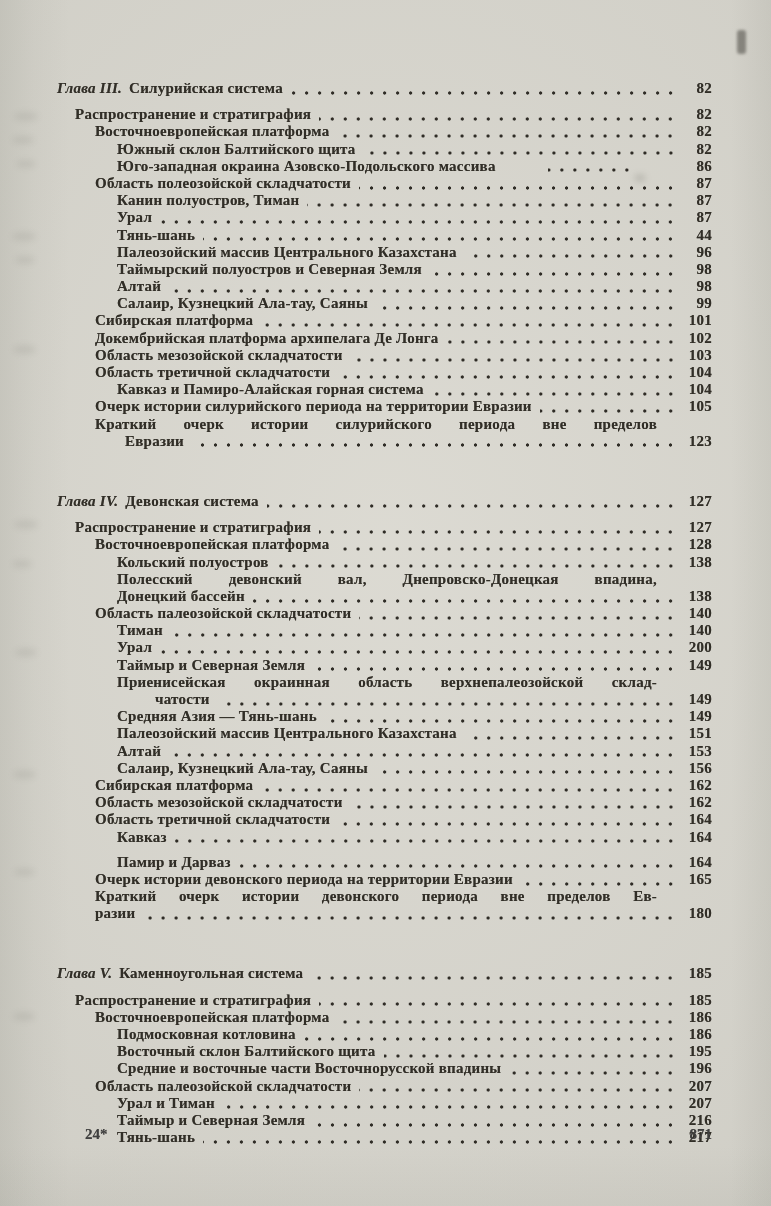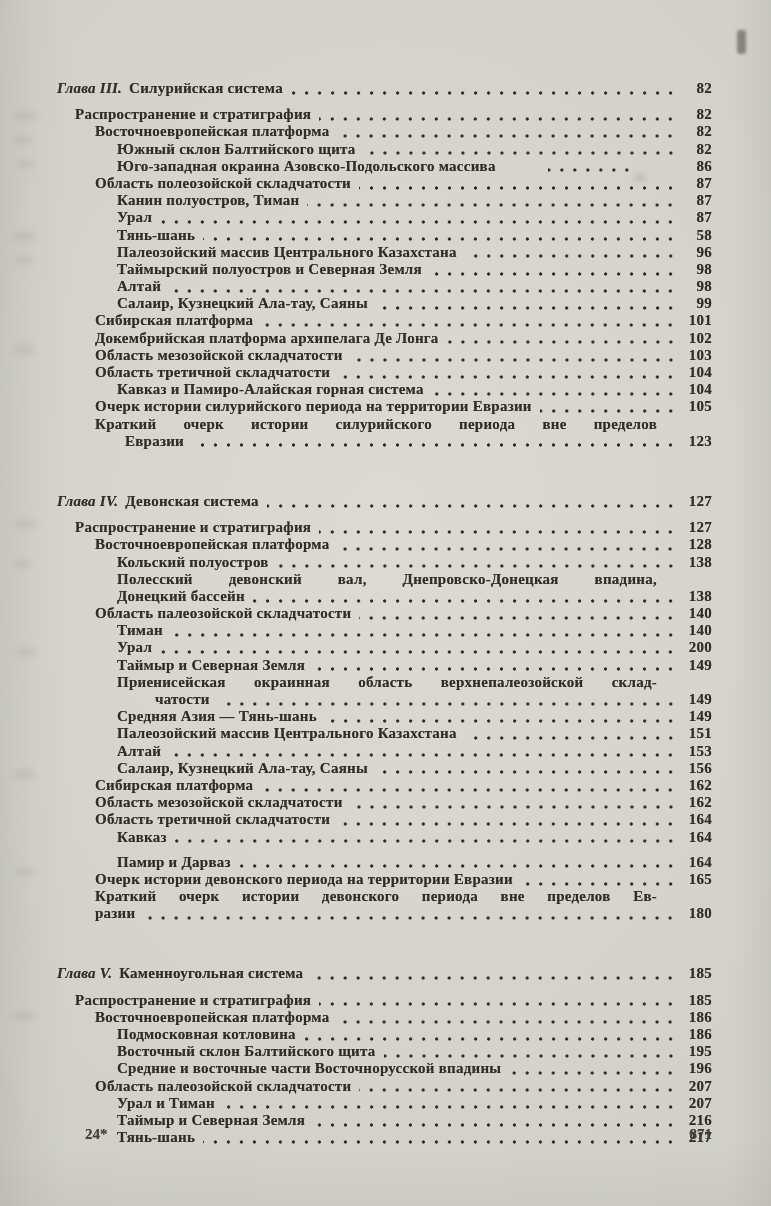--- a/index.html
+++ b/index.html
@@ -121,21 +121,21 @@
         <span class="pg">87</span>
       </div>
       <div class="row" style="padding-left: 60px;">
         <span class="t">Урал</span>
         <span class="dots"></span>
         <span class="pg">87</span>
       </div>
       <div class="row" style="padding-left: 60px;">
         <span class="t">Тянь-шань</span>
         <span class="dots"></span>
-        <span class="pg">58</span>
+        <span class="pg">44</span>
       </div>
       <div class="row" style="padding-left: 60px;">
         <span class="t">Палеозойский массив Центрального Казахстана</span>
         <span class="dots"></span>
         <span class="pg">96</span>
       </div>
       <div class="row" style="padding-left: 60px;">
         <span class="t">Таймырский полуостров и Северная Земля</span>
         <span class="dots"></span>
         <span class="pg">98</span>

